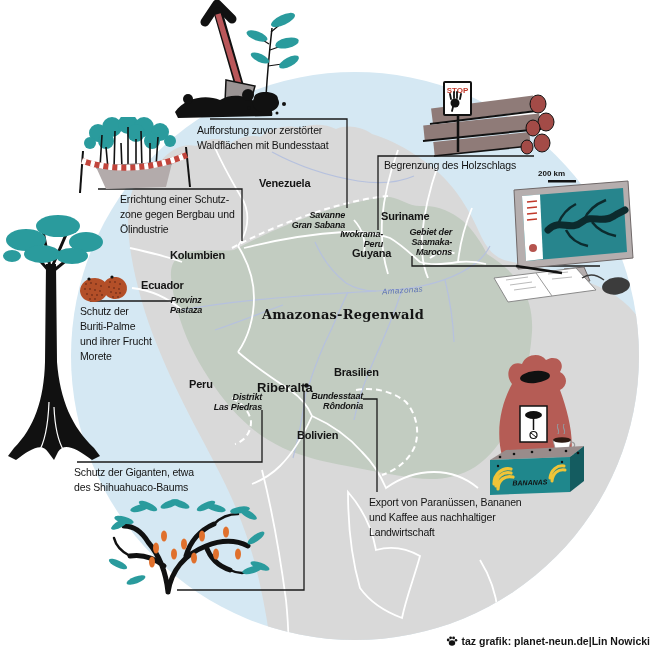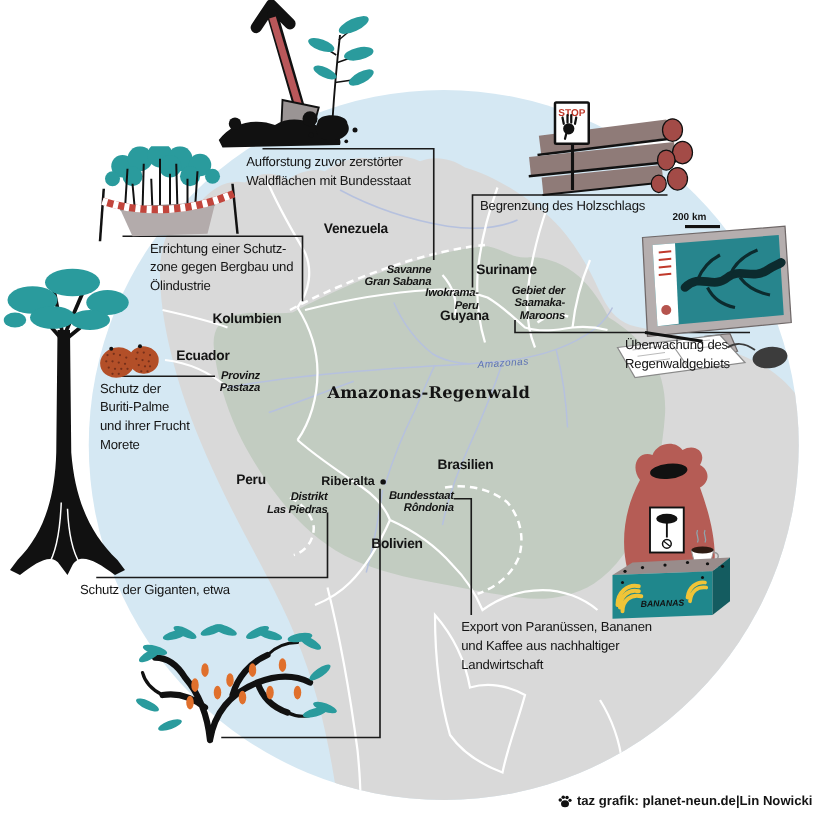--- a/index.html
+++ b/index.html
@@ -6,21 +6,21 @@
   .canvas{position:relative;width:665px;height:656px;background:#fff;overflow:hidden;
           font-family:"Liberation Sans",sans-serif;color:#141414;padding-left:10px;}
   .canvas svg{display:block;}
   .illo{position:absolute;}
   .ann{position:absolute;font-size:10.5px;line-height:15px;letter-spacing:-0.15px;white-space:nowrap;}
   .ann span{display:block;}
   .country{position:absolute;font-size:11px;font-weight:bold;letter-spacing:-0.2px;white-space:nowrap;text-align:right;}
   .region{position:absolute;font-size:9px;font-weight:bold;font-style:italic;line-height:10px;
           text-align:right;letter-spacing:-0.2px;white-space:nowrap;}
   .region span{display:block;}
-  .city{position:absolute;font-size:10px;font-weight:bold;white-space:nowrap;}
+  .city{position:absolute;font-size:13px;font-weight:bold;white-space:nowrap;}
   .river-label{position:absolute;font-size:8px;font-style:italic;color:#5c72b4;
                transform:rotate(-4deg);letter-spacing:.4px;white-space:nowrap;}
   .map-title{position:absolute;font-family:"DejaVu Serif","Liberation Serif",serif;
              font-weight:bold;font-size:13px;letter-spacing:.2px;white-space:nowrap;}
   .scale-label{position:absolute;font-size:8px;font-weight:bold;white-space:nowrap;}
   .credit{position:absolute;right:25px;top:635px;font-size:10.5px;font-weight:bold;
           display:flex;align-items:center;gap:4px;white-space:nowrap;}
 </style>
 </head>
 <body>
@@ -335,67 +335,64 @@
     </g>
   </svg>
 
   <div class="ann" style="left:197px;top:123px">
     <span>Aufforstung zuvor zerstörter</span>
     <span>Waldflächen mit Bundesstaat</span>
   </div>
   <div class="ann" style="left:384px;top:158px">
     <span>Begrenzung des Holzschlags</span>
   </div>
-  <div class="ann" style="left:500px;top:269px">
-    <span>Überwachung des</span>
-    <span>Regenwaldgebiets</span>
-  </div>
   <div class="ann" style="left:120px;top:192px">
     <span>Errichtung einer Schutz-</span>
     <span>zone gegen Bergbau und</span>
     <span>Ölindustrie</span>
   </div>
   <div class="ann" style="left:80px;top:304px">
     <span>Schutz der</span>
     <span>Buriti-Palme</span>
     <span>und ihrer Frucht</span>
     <span>Morete</span>
   </div>
-  <div class="ann" style="left:64px;top:465px">
+  <div class="ann" style="left:74px;top:465px">
     <span>Schutz der Giganten, etwa</span>
+    <span>des Shihuahuaco-Baums</span>
   </div>
   <div class="ann" style="left:369px;top:495px">
     <span>Export von Paranüssen, Bananen</span>
     <span>und Kaffee aus nachhaltiger</span>
     <span>Landwirtschaft</span>
   </div>
 
   <div class="country" style="left:259px;top:177px">Venezuela</div>
   <div class="country" style="left:170px;top:249px">Kolumbien</div>
   <div class="country" style="left:141px;top:279px">Ecuador</div>
   <div class="country" style="left:189px;top:378px">Peru</div>
   <div class="country" style="left:352px;top:247px">Guyana</div>
   <div class="country" style="left:381px;top:210px">Suriname</div>
-  <div class="country" style="left:350px;top:366px">Brasilien</div>
+  <div class="country" style="left:334px;top:366px">Brasilien</div>
   <div class="country" style="left:297px;top:429px">Bolivien</div>
 
   <div class="region" style="left:283px;top:210px;width:62px">
     <span>Savanne</span>
     <span>Gran Sabana</span>
   </div>
   <div class="region" style="left:323px;top:229px;width:60px">
     <span>Iwokrama-</span>
     <span>Peru</span>
   </div>
   <div class="region" style="left:390px;top:227px;width:62px">
     <span>Gebiet der</span>
     <span>Saamaka-</span>
     <span>Maroons</span>
   </div>
-  <div class="region" style="left:164px;top:295px;width:44px;text-align:right">
+  <div class="region" style="left:164px;top:295px;width:44px;text-align:center">
     <span>Provinz</span>
     <span>Pastaza</span>
   </div>
   <div class="region" style="left:196px;top:392px;width:66px">
     <span>Distrikt</span>
     <span>Las Piedras</span>
   </div>
   <div class="region" style="left:291px;top:391px;width:72px">
     <span>Bundesstaat</span>
     <span>Rôndonia</span>

